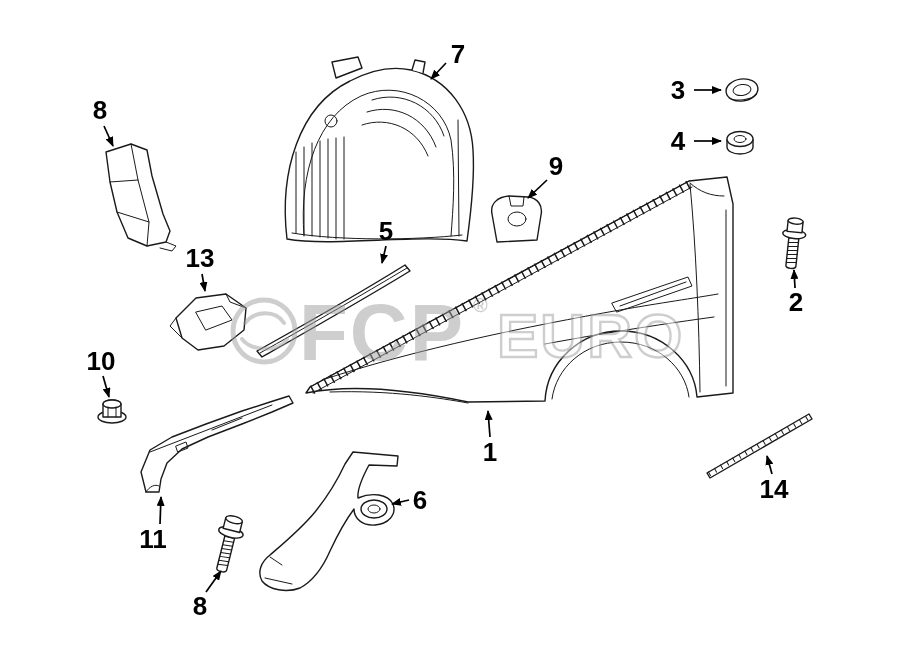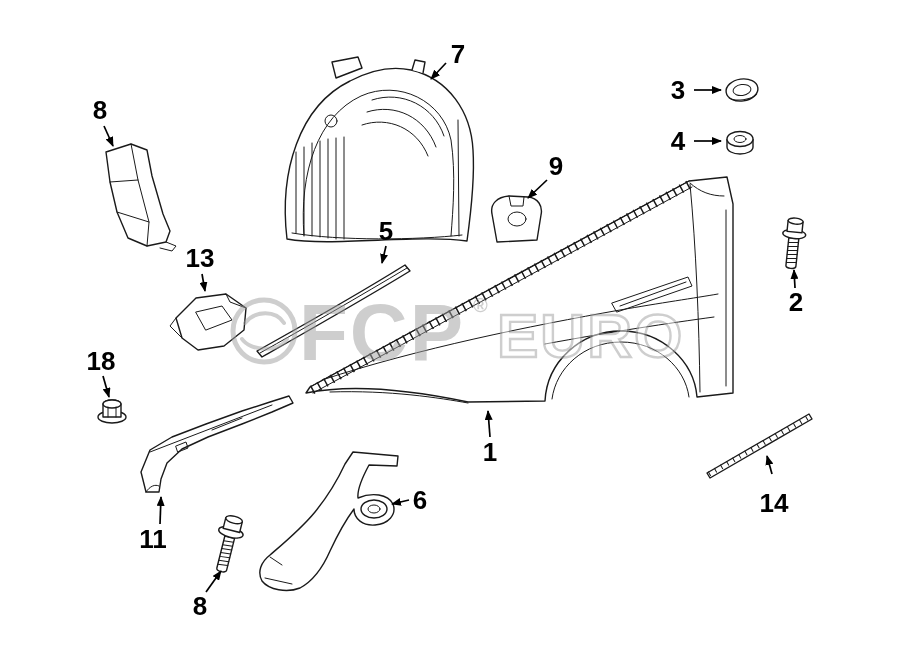--- a/index.html
+++ b/index.html
@@ -182,18 +182,18 @@
 
   <div class="callout" style="left:490px;top:452px">1</div>
   <div class="callout" style="left:796px;top:302px">2</div>
   <div class="callout" style="left:678px;top:90px">3</div>
   <div class="callout" style="left:678px;top:141px">4</div>
   <div class="callout" style="left:386px;top:231px">5</div>
   <div class="callout" style="left:420px;top:500px">6</div>
   <div class="callout" style="left:458px;top:54px">7</div>
   <div class="callout" style="left:200px;top:606px">8</div>
   <div class="callout" style="left:556px;top:166px">9</div>
-  <div class="callout" style="left:101px;top:361px">18</div>
+  <div class="callout" style="left:101px;top:361px">10</div>
   <div class="callout" style="left:153px;top:539px">11</div>
   <div class="callout" style="left:100px;top:110px">8</div>
   <div class="callout" style="left:200px;top:258px">13</div>
-  <div class="callout" style="left:774px;top:503px">14</div>
+  <div class="callout" style="left:774px;top:489px">14</div>
 </div>
 
 </body></html>

